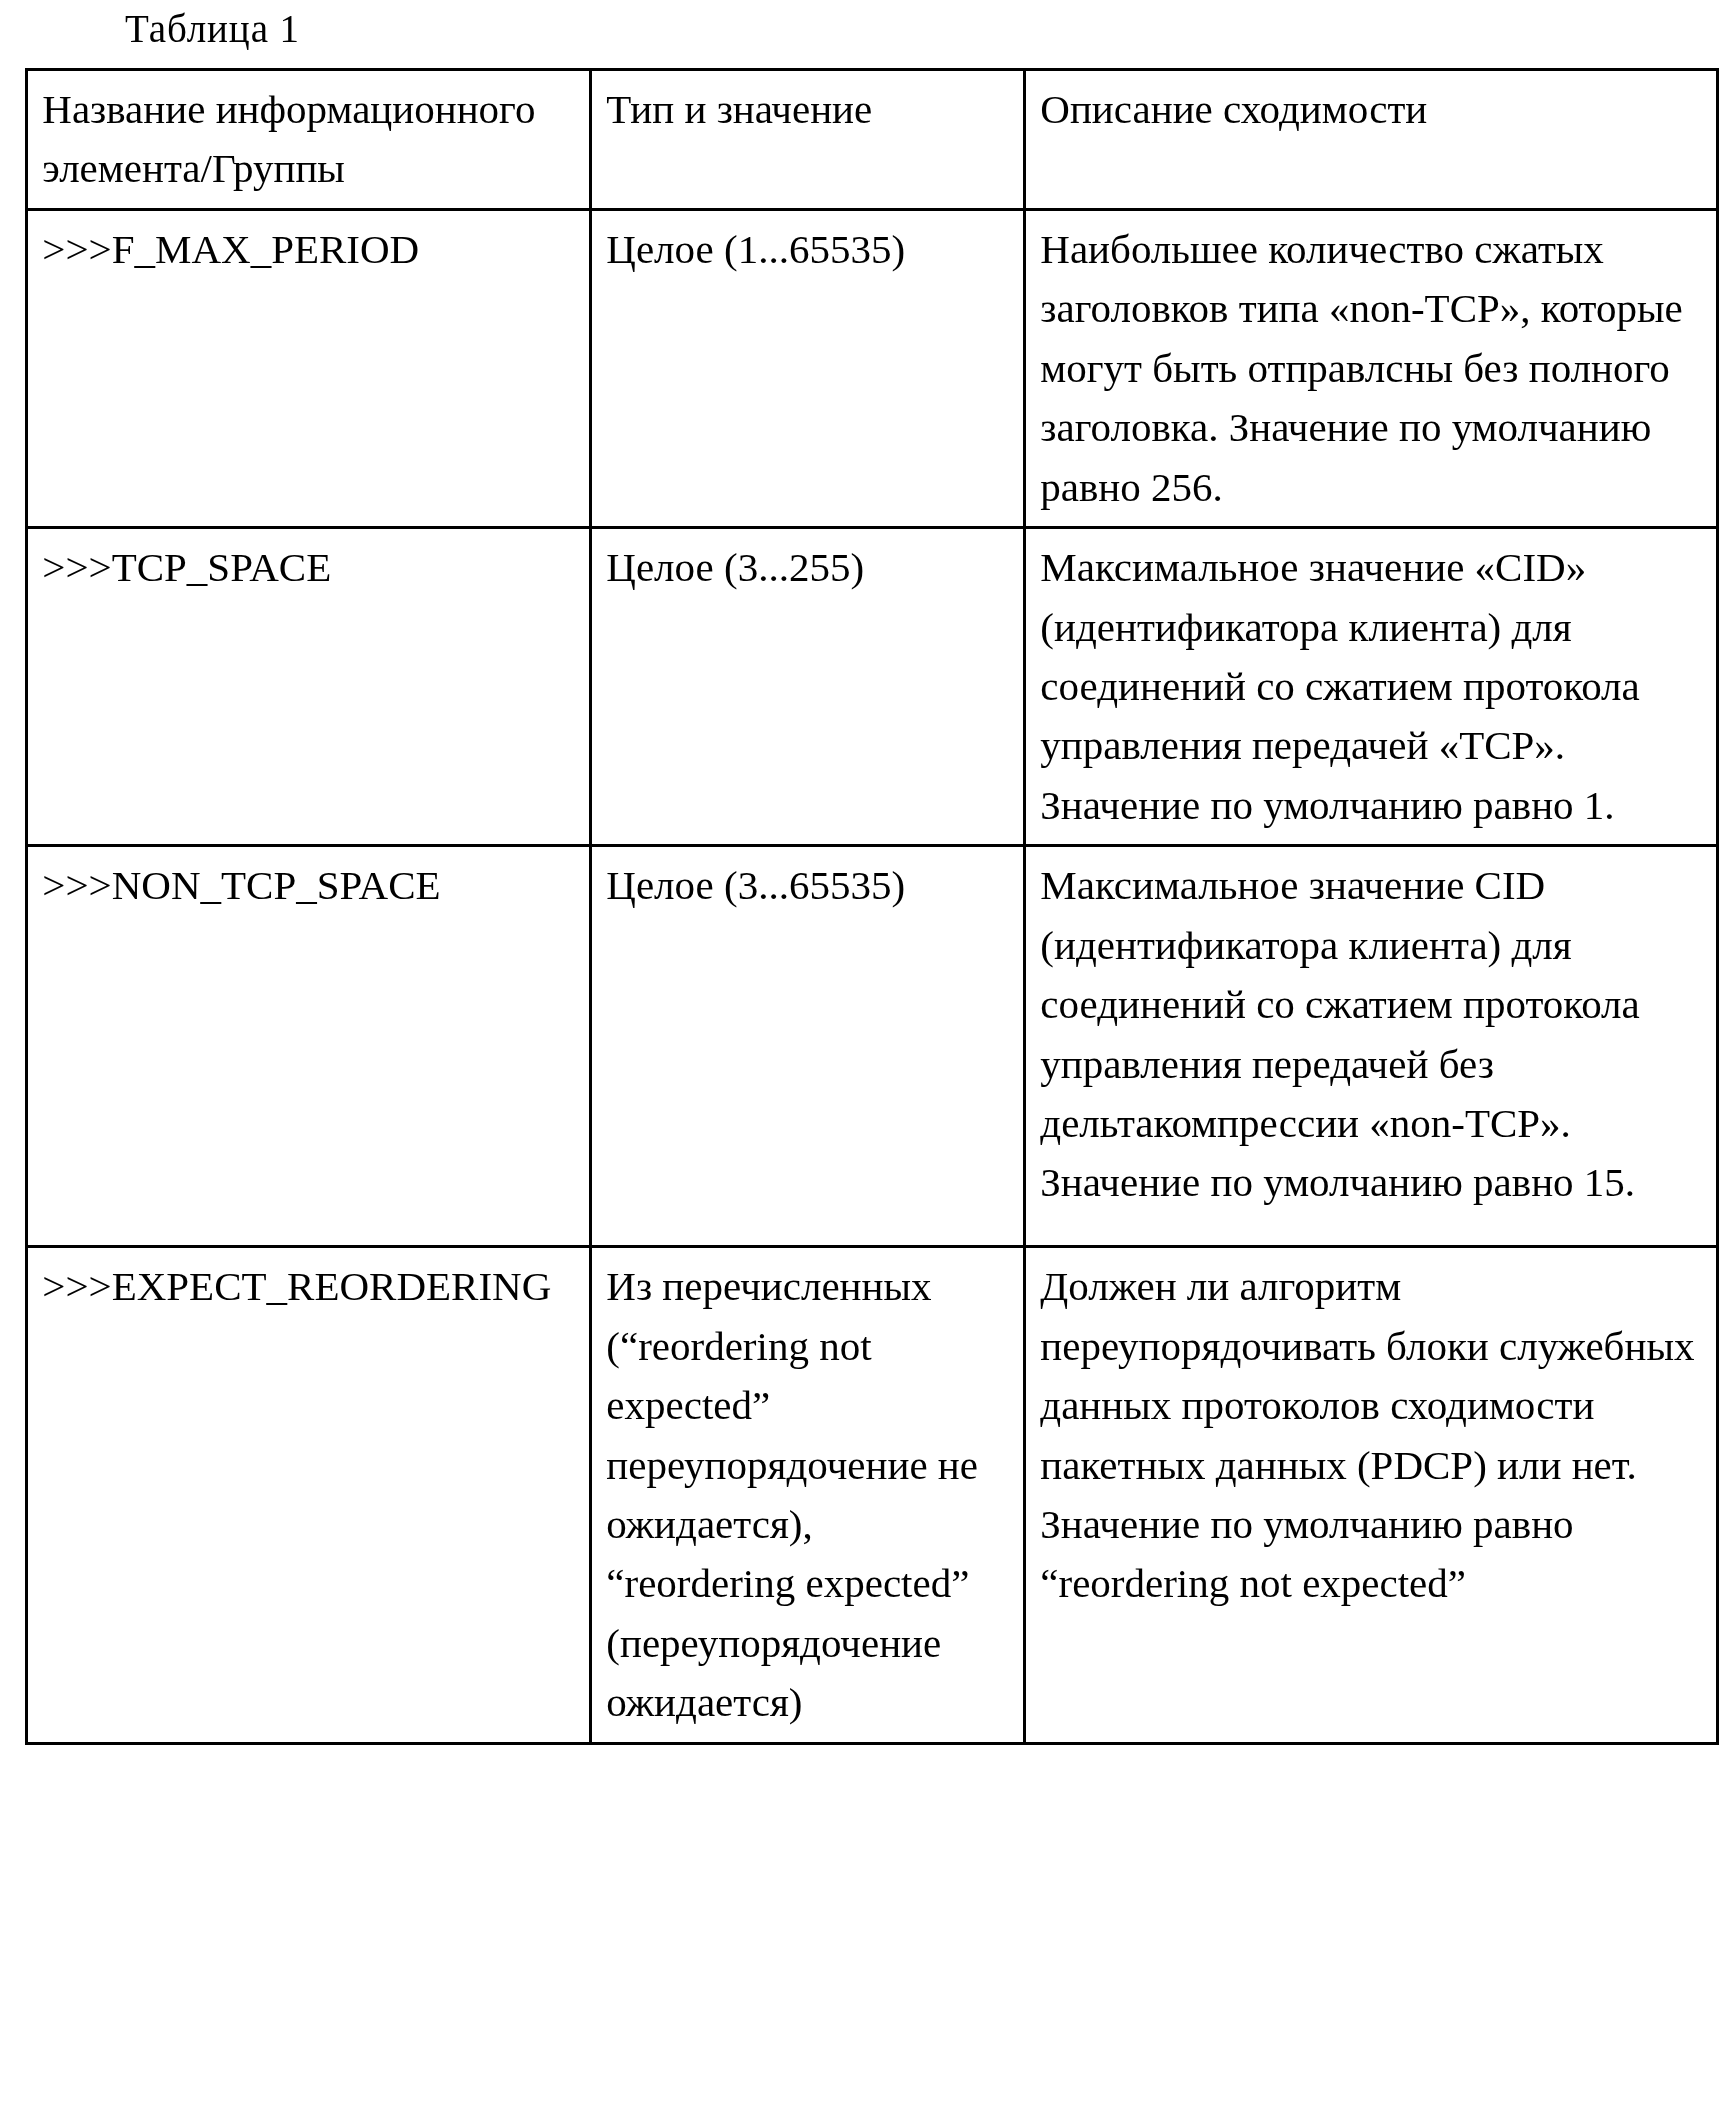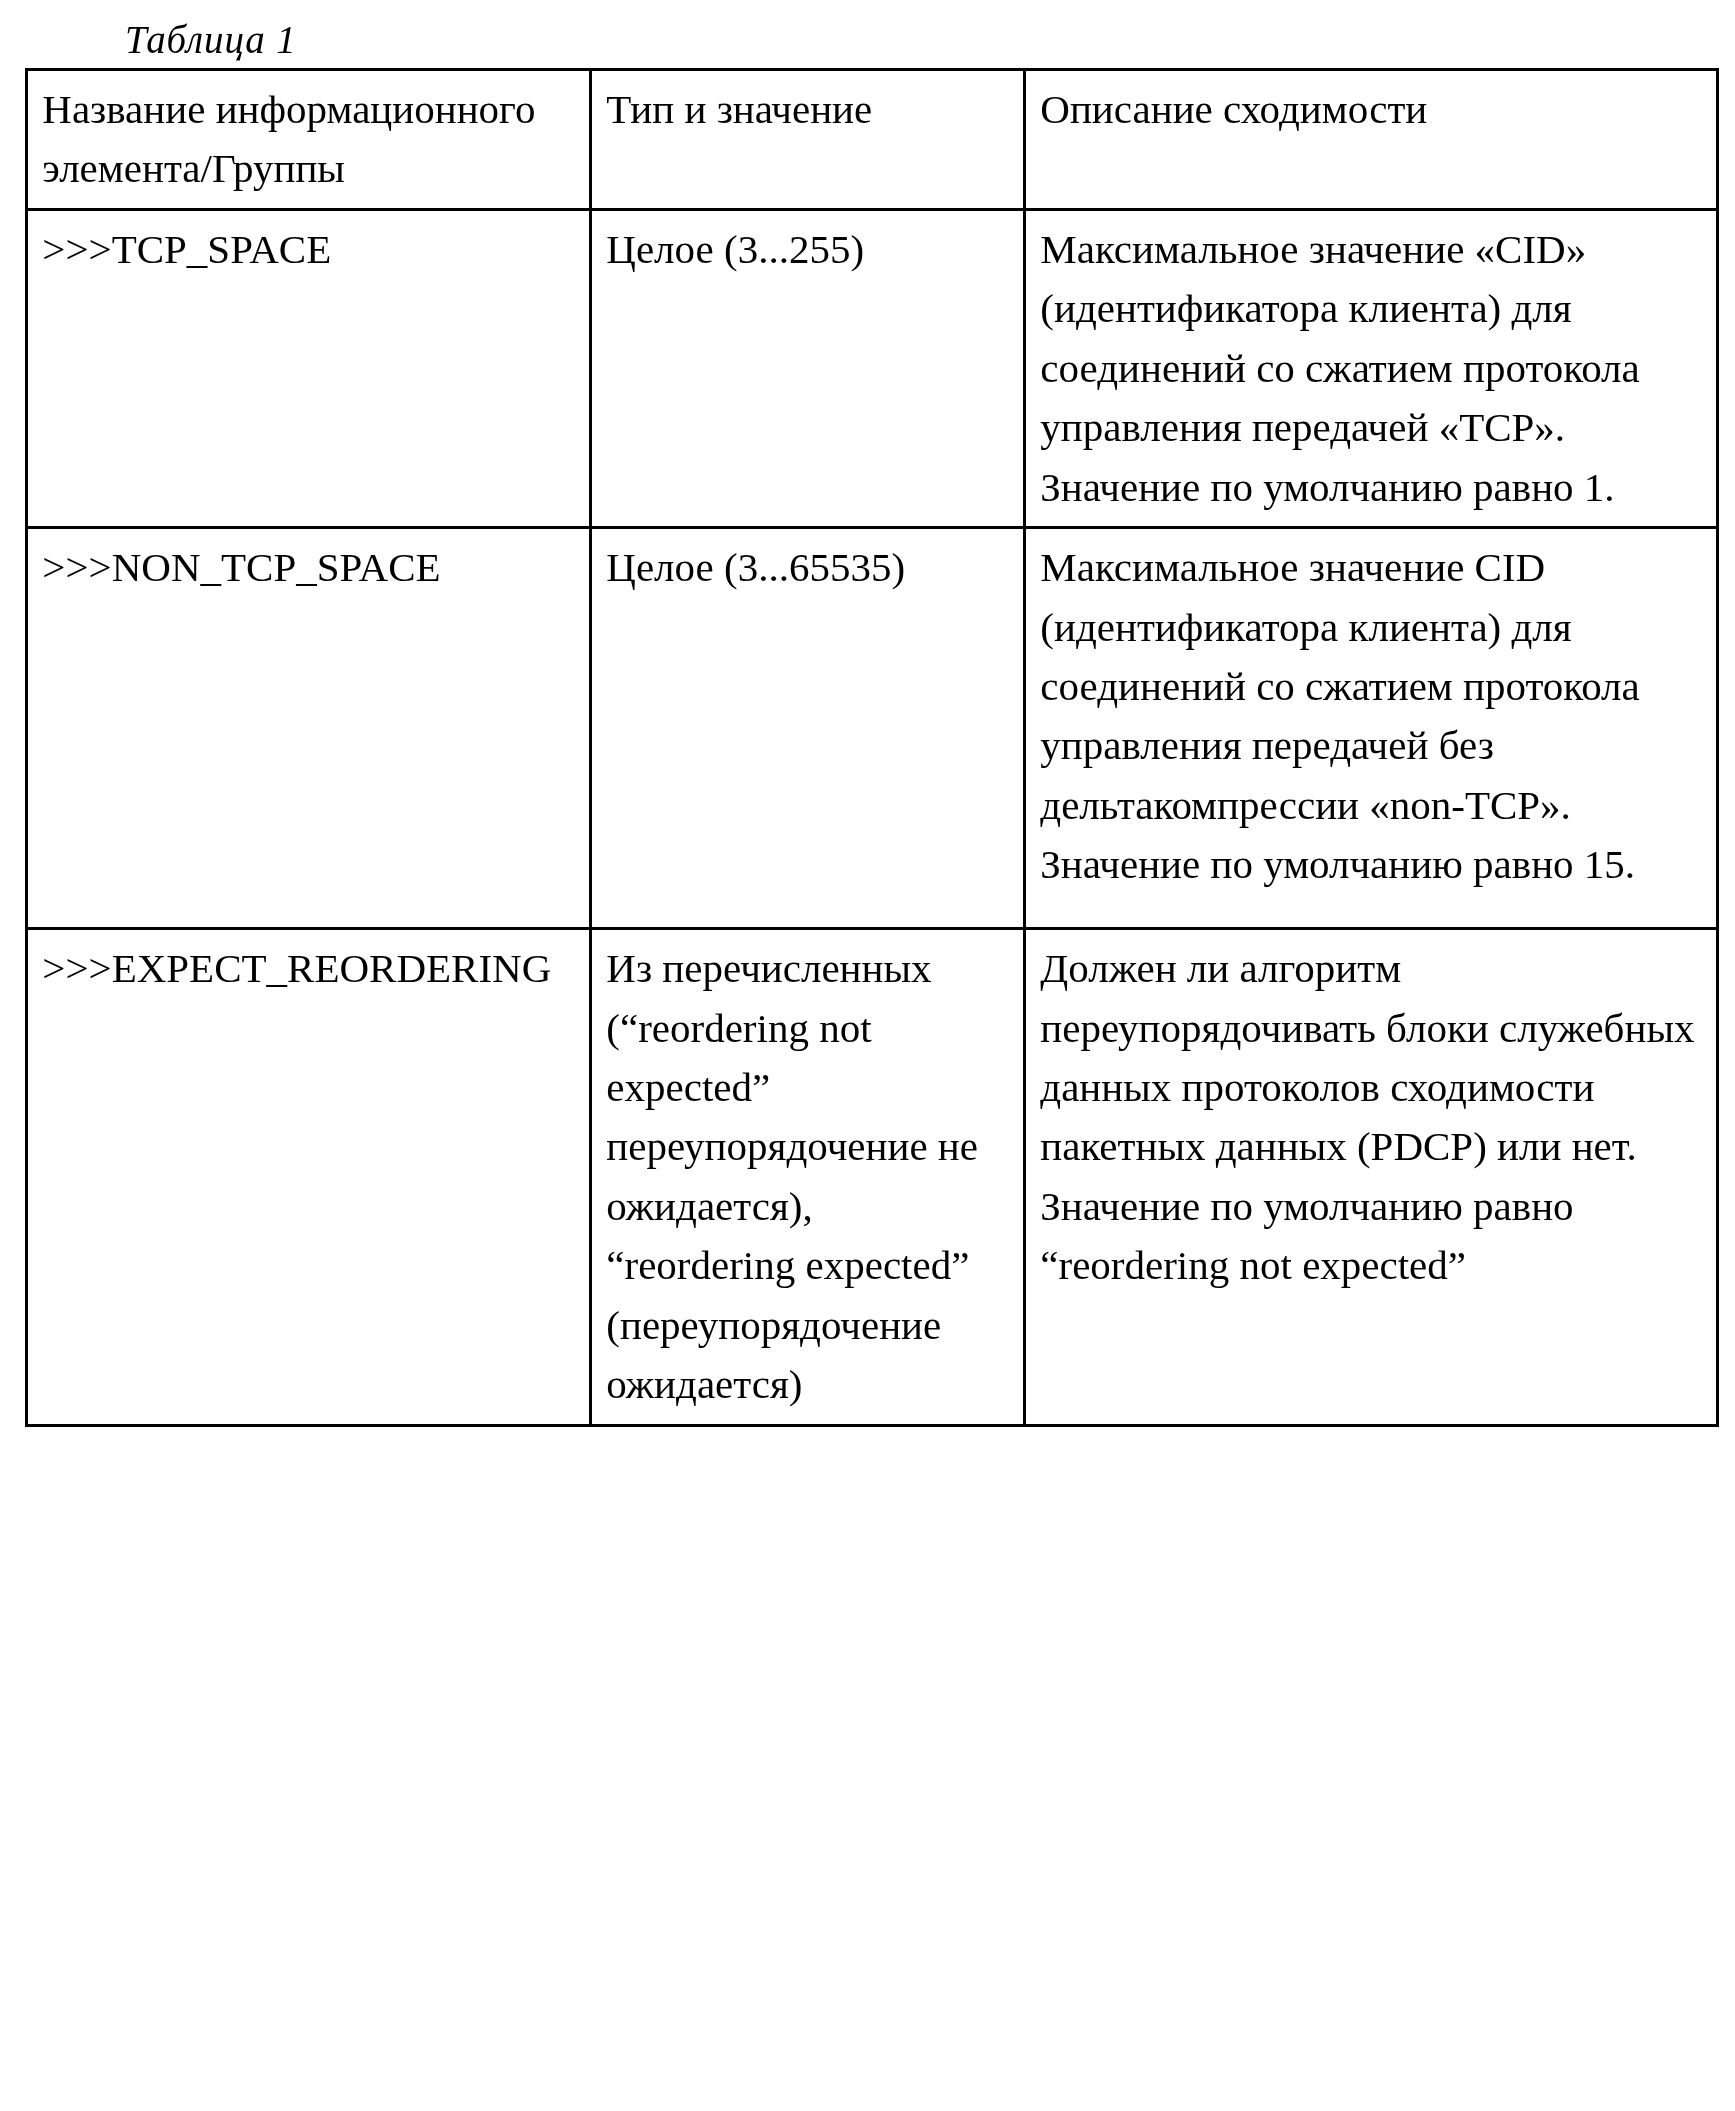--- a/index.html
+++ b/index.html
@@ -11,25 +11,24 @@
   }
   .page {
     position: relative;
     width: 1736px;
     height: 2111px;
     background: #ffffff;
     overflow: hidden;
   }
   .doc-title {
     position: absolute;
-    top: 17px;
+    top: 6px;
     left: 125px;
     font-size: 39px;
     letter-spacing: 0.9px;
-    font-style: italic;
   }
   table.param-table {
     position: absolute;
     top: 68px;
     left: 25px;
     width: 1691px;
     border-collapse: collapse;
     table-layout: fixed;
   }
   table.param-table td, table.param-table th {
@@ -66,20 +65,25 @@
       <col class="c2">
       <col class="c3">
     </colgroup>
     <tbody>
       <tr class="r-header">
         <th>Название информационного элемента/Группы</th>
         <th>Тип и значение</th>
         <th>Описание сходимости</th>
       </tr>
 
+      <tr class="r1">
+        <td>&gt;&gt;&gt;F_MAX_PERIOD</td>
+        <td>Целое (1...65535)</td>
+        <td>Наибольшее количество сжатых заголовков типа «non-TCP», которые могут быть отправлсны без полного заголовка. Значение по умолчанию равно 256.</td>
+      </tr>
 
 
 
       <tr class="r4">
         <td>&gt;&gt;&gt;TCP_SPACE</td>
         <td>Целое (3...255)</td>
         <td>Максимальное значение «CID» (идентификатора клиента) для соединений со сжатием протокола управления передачей «TCP». Значение по умолчанию равно 1.</td>
       </tr>
 
       <tr class="r5">

